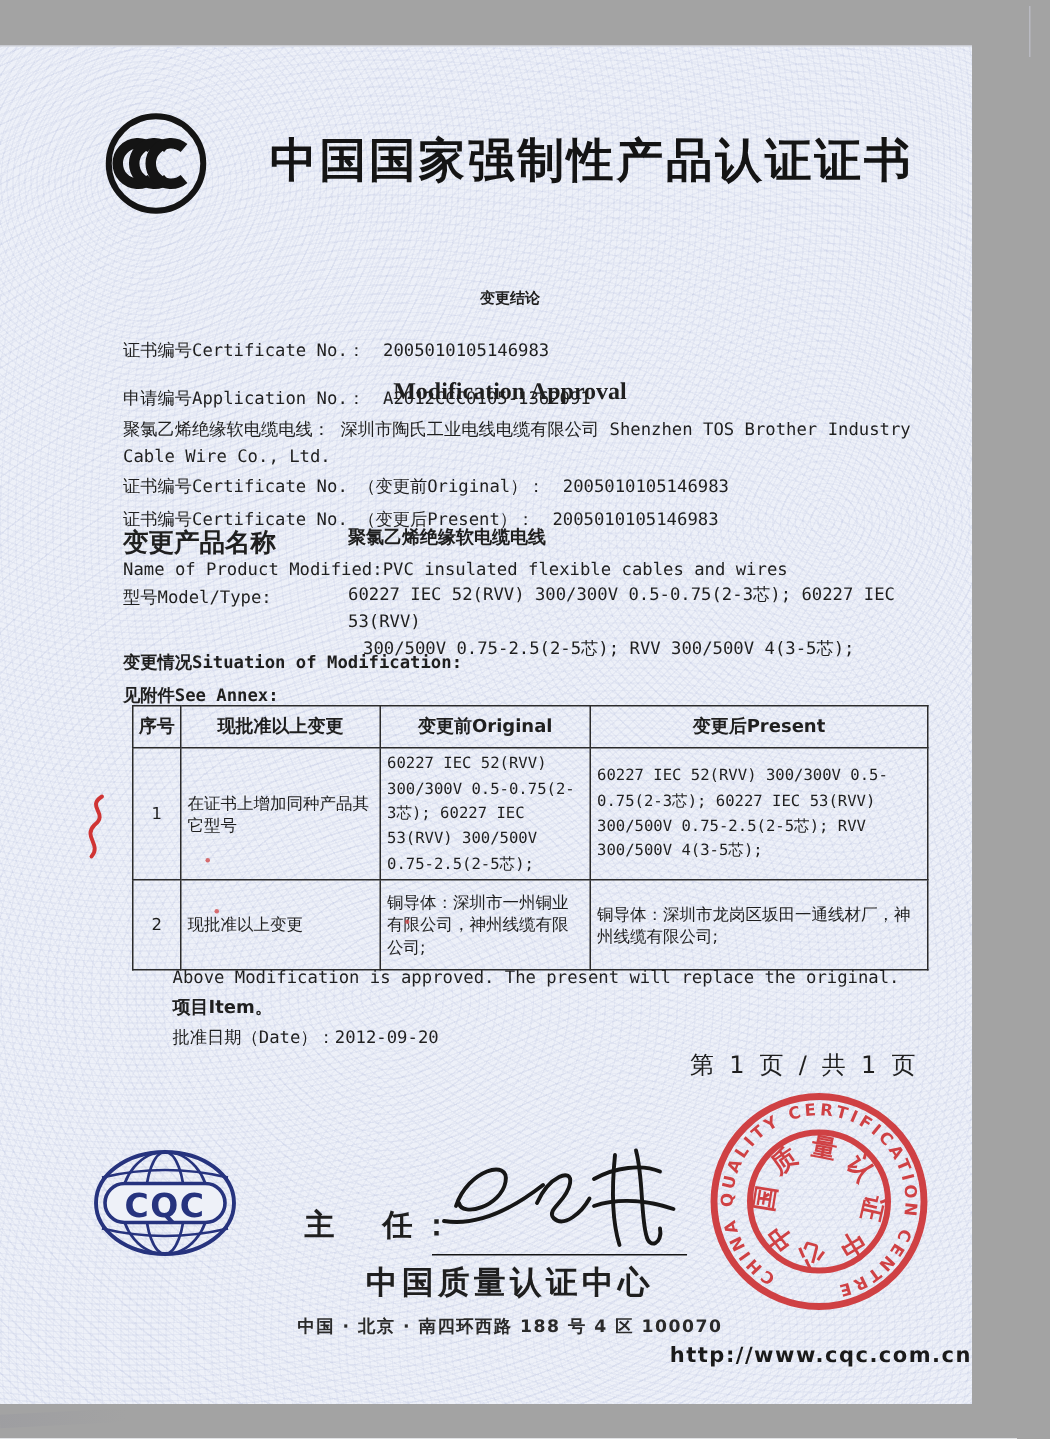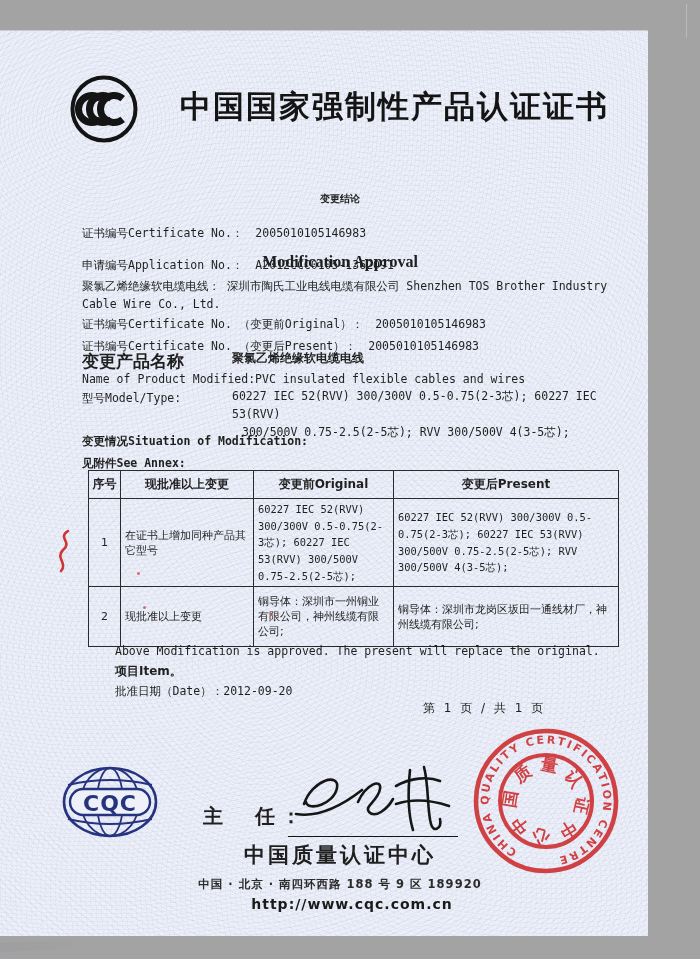--- a/index.html
+++ b/index.html
@@ -30,22 +30,22 @@
   table.mod{position:absolute;left:88px;top:470px;border-collapse:collapse;table-layout:fixed;width:530px;
     font-size:11px;color:#1f1f1f;}
   table.mod th,table.mod td{border:1.6px solid #2b2b2b;padding:2px 4px;vertical-align:middle;}
   table.mod th{font-size:12px;font-weight:700;height:25px;padding:1px 2px;}
   table.mod td.c{text-align:center;}
   td.code{font-family:"DejaVu Sans Mono","Liberation Mono",monospace;font-size:10.4px;line-height:1.6;}
   .sig-line{left:288px;top:836px;width:170px;border-top:1.6px solid #151515;}
   .director{left:203px;top:803px;font-size:20px;font-weight:700;letter-spacing:6px;white-space:nowrap;}
   .org{left:20px;width:640px;top:841px;text-align:center;font-size:21px;font-weight:700;letter-spacing:3px;}
   .addr{left:20px;width:640px;top:877px;text-align:center;font-size:11.5px;letter-spacing:1px;font-weight:700;color:#2a2a2a;}
-  .url{left:32px;width:640px;top:896px;text-align:center;font-size:14px;font-weight:700;letter-spacing:1px;color:#1a1a1a;}
-  .pgn{left:423px;top:700px;font-size:12px;letter-spacing:2.5px;white-space:nowrap;}
+  .url{left:8px;width:640px;top:896px;text-align:right;font-size:14px;font-weight:700;letter-spacing:1px;color:#1a1a1a;}
+  .pgn{left:460px;top:700px;font-size:16px;letter-spacing:2.5px;white-space:nowrap;}
   .speck{position:absolute;width:3px;height:3px;border-radius:50%;background:#d04343;opacity:.75;}
   .smudge{position:absolute;left:0;top:941px;width:85px;height:9px;
     background:linear-gradient(90deg,#9a9aa0,rgba(180,180,186,0));transform:rotate(-3deg);opacity:.55;}
   .edgeline{position:absolute;left:686px;top:4px;width:1px;height:34px;background:#b9bac2;}
 </style>
 </head>
 <body>
 
 <div id="page">
   <div class="paper"></div>
@@ -145,21 +145,21 @@
       <path d="M66,44 C74,26 90,20 88,31 C86,43 72,48 77,54 C84,61 96,50 101,41"></path>
       <path d="M104,28 C118,20 136,18 148,23"></path>
       <path d="M118,12 C116,32 116,56 121,72"></path>
       <path d="M132,9 C137,28 135,52 139,66 C141,75 150,71 148,61"></path>
       <path d="M104,46 C122,40 142,43 157,48"></path>
     </g>
   </svg>
   <div class="abs sig-line"></div>
 
   <div class="abs org ink">中国质量认证中心</div>
-  <div class="abs addr">中国 · 北京 · 南四环西路 188 号 9 区 189920</div>
+  <div class="abs addr">中国 · 北京 · 南四环西路 188 号 4 区 100070</div>
   <div class="abs url">http://www.cqc.com.cn</div>
 
   <svg class="abs" style="left:468px;top:723px" width="156" height="156" viewBox="0 0 156 156" opacity="0.88">
     <circle cx="78" cy="78" r="70" fill="none" stroke="#cd2a2c" stroke-width="4.6"></circle>
     <circle cx="78" cy="78" r="46" fill="none" stroke="#cd2a2c" stroke-width="4"></circle>
     <defs>
       <path id="sealOuter" d="M78,20.5 a57.5,57.5 0 1,1 -0.1,0"></path>
       <path id="sealInner" d="M78,48 a30,30 0 1,1 -0.1,0"></path>
     </defs>
     <g transform="rotate(-150 78 78)" fill="#cd2a2c" font-family="'DejaVu Sans',sans-serif">

